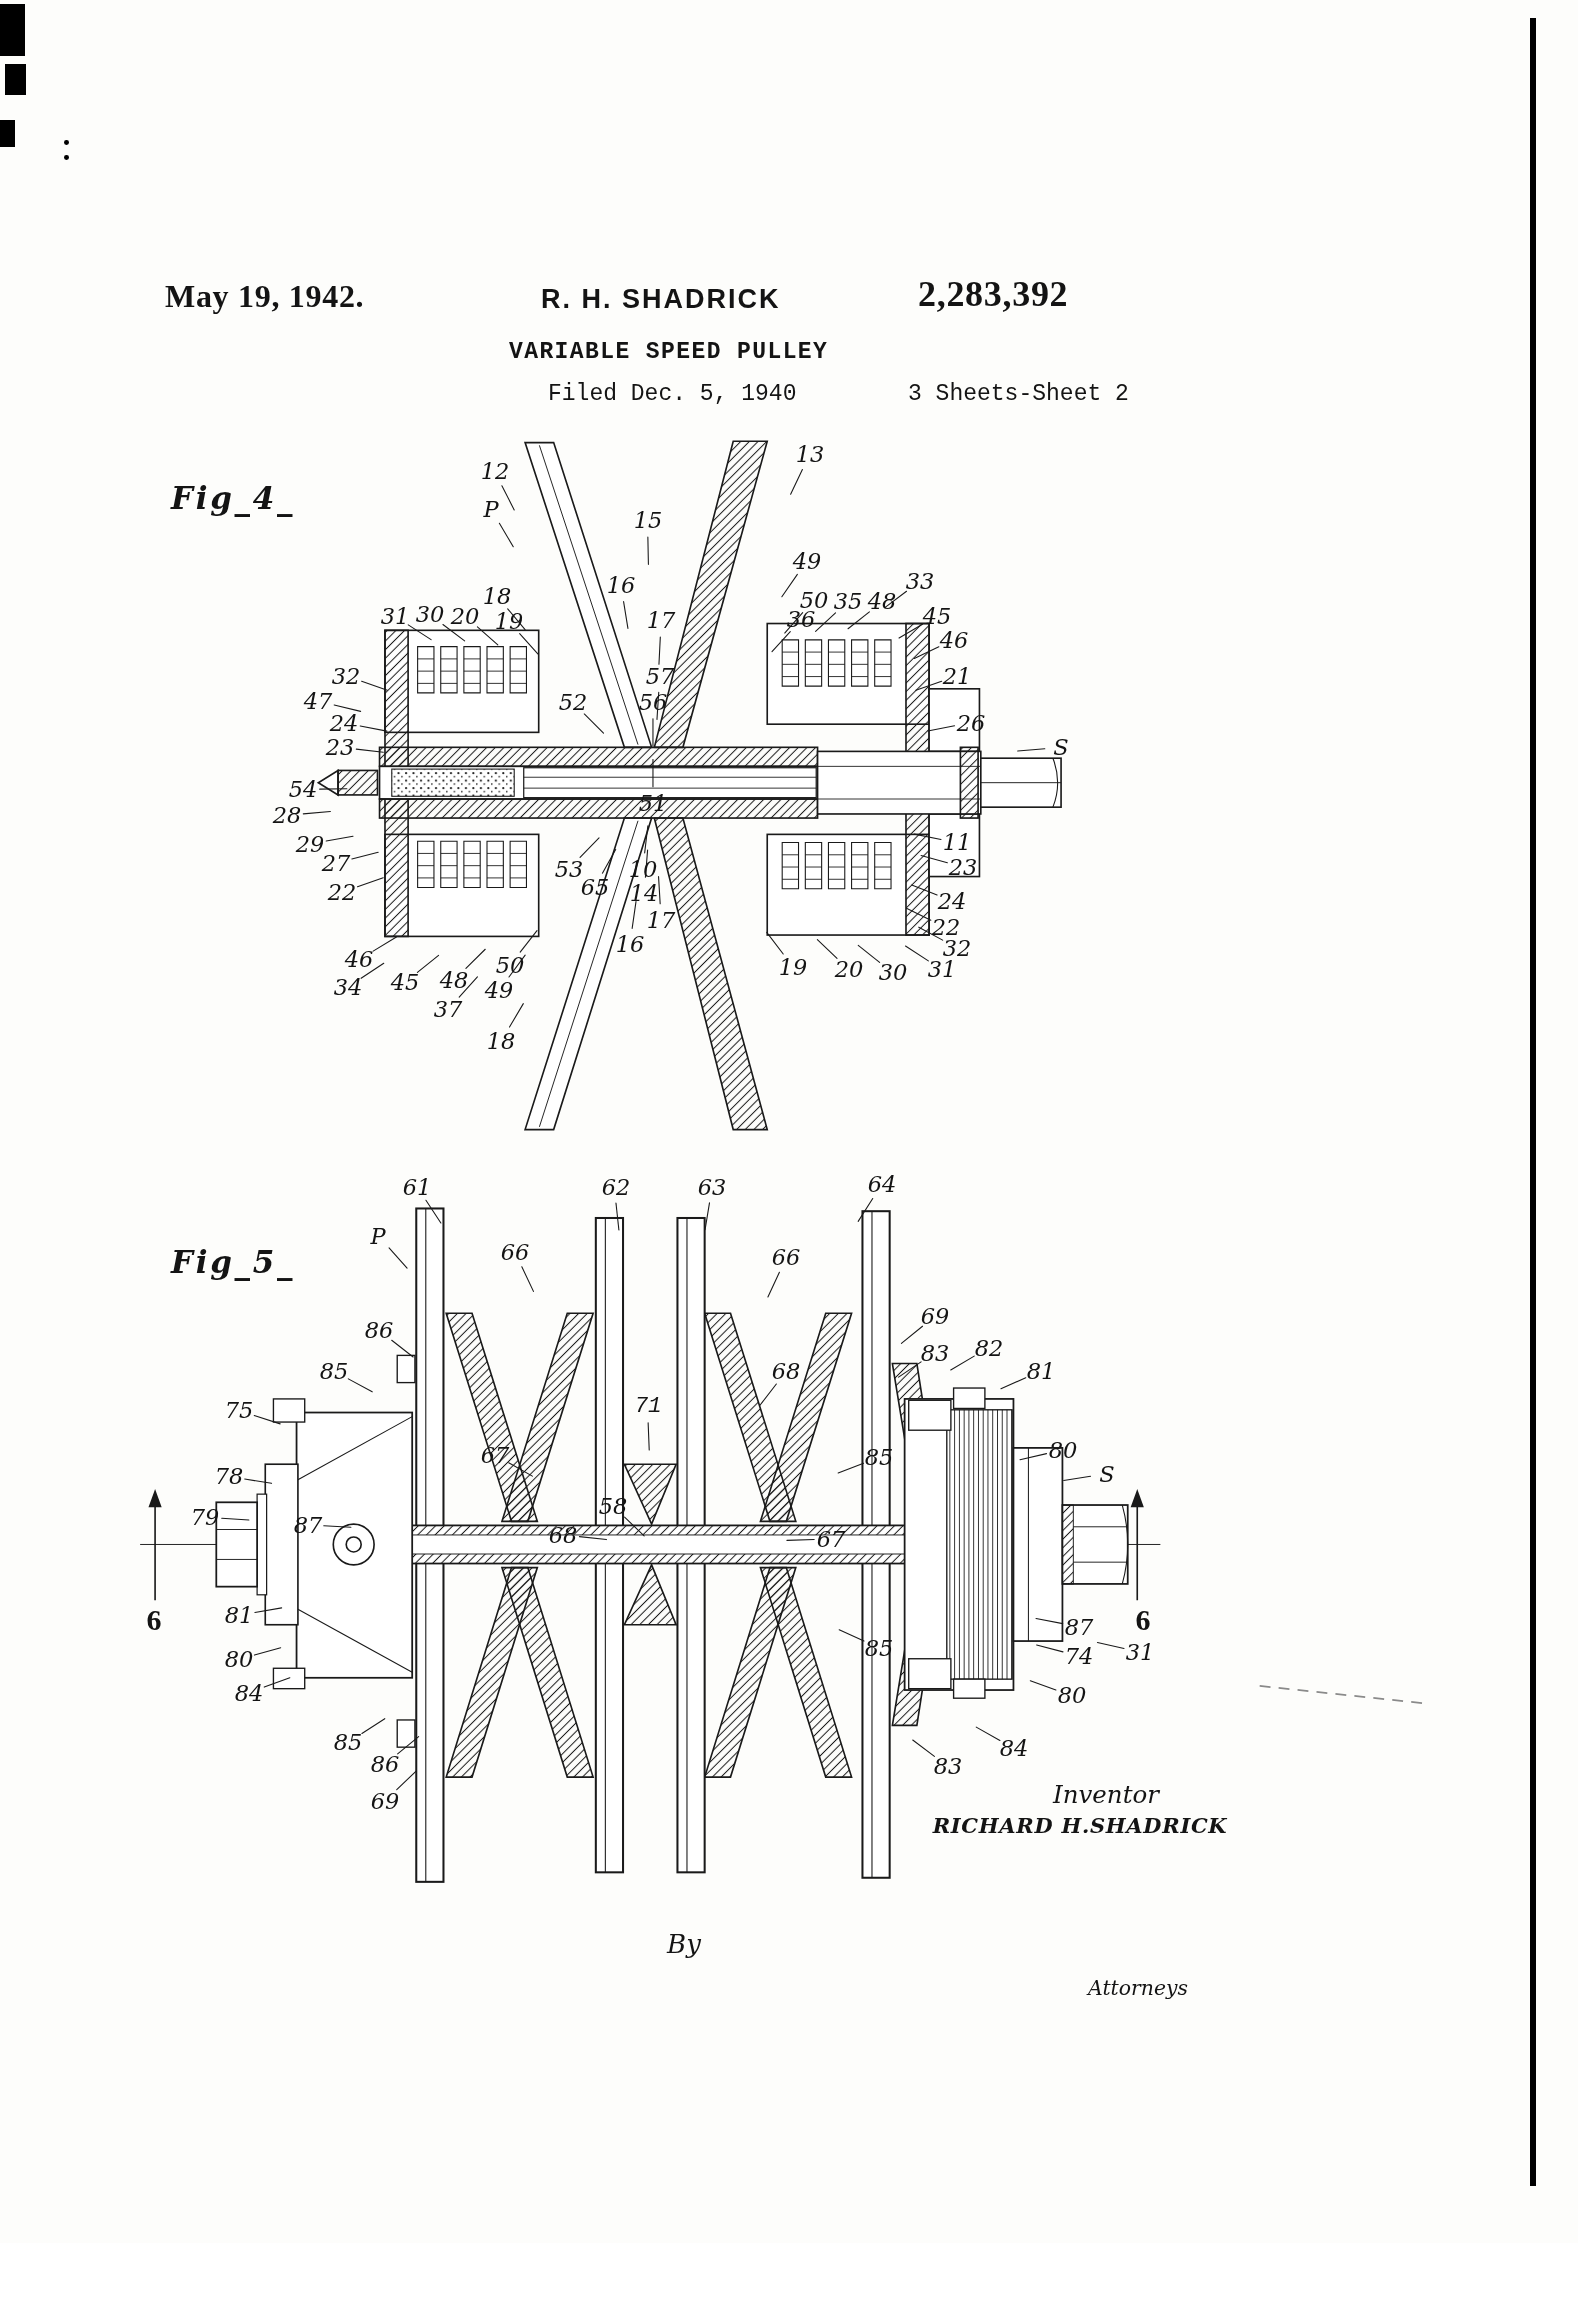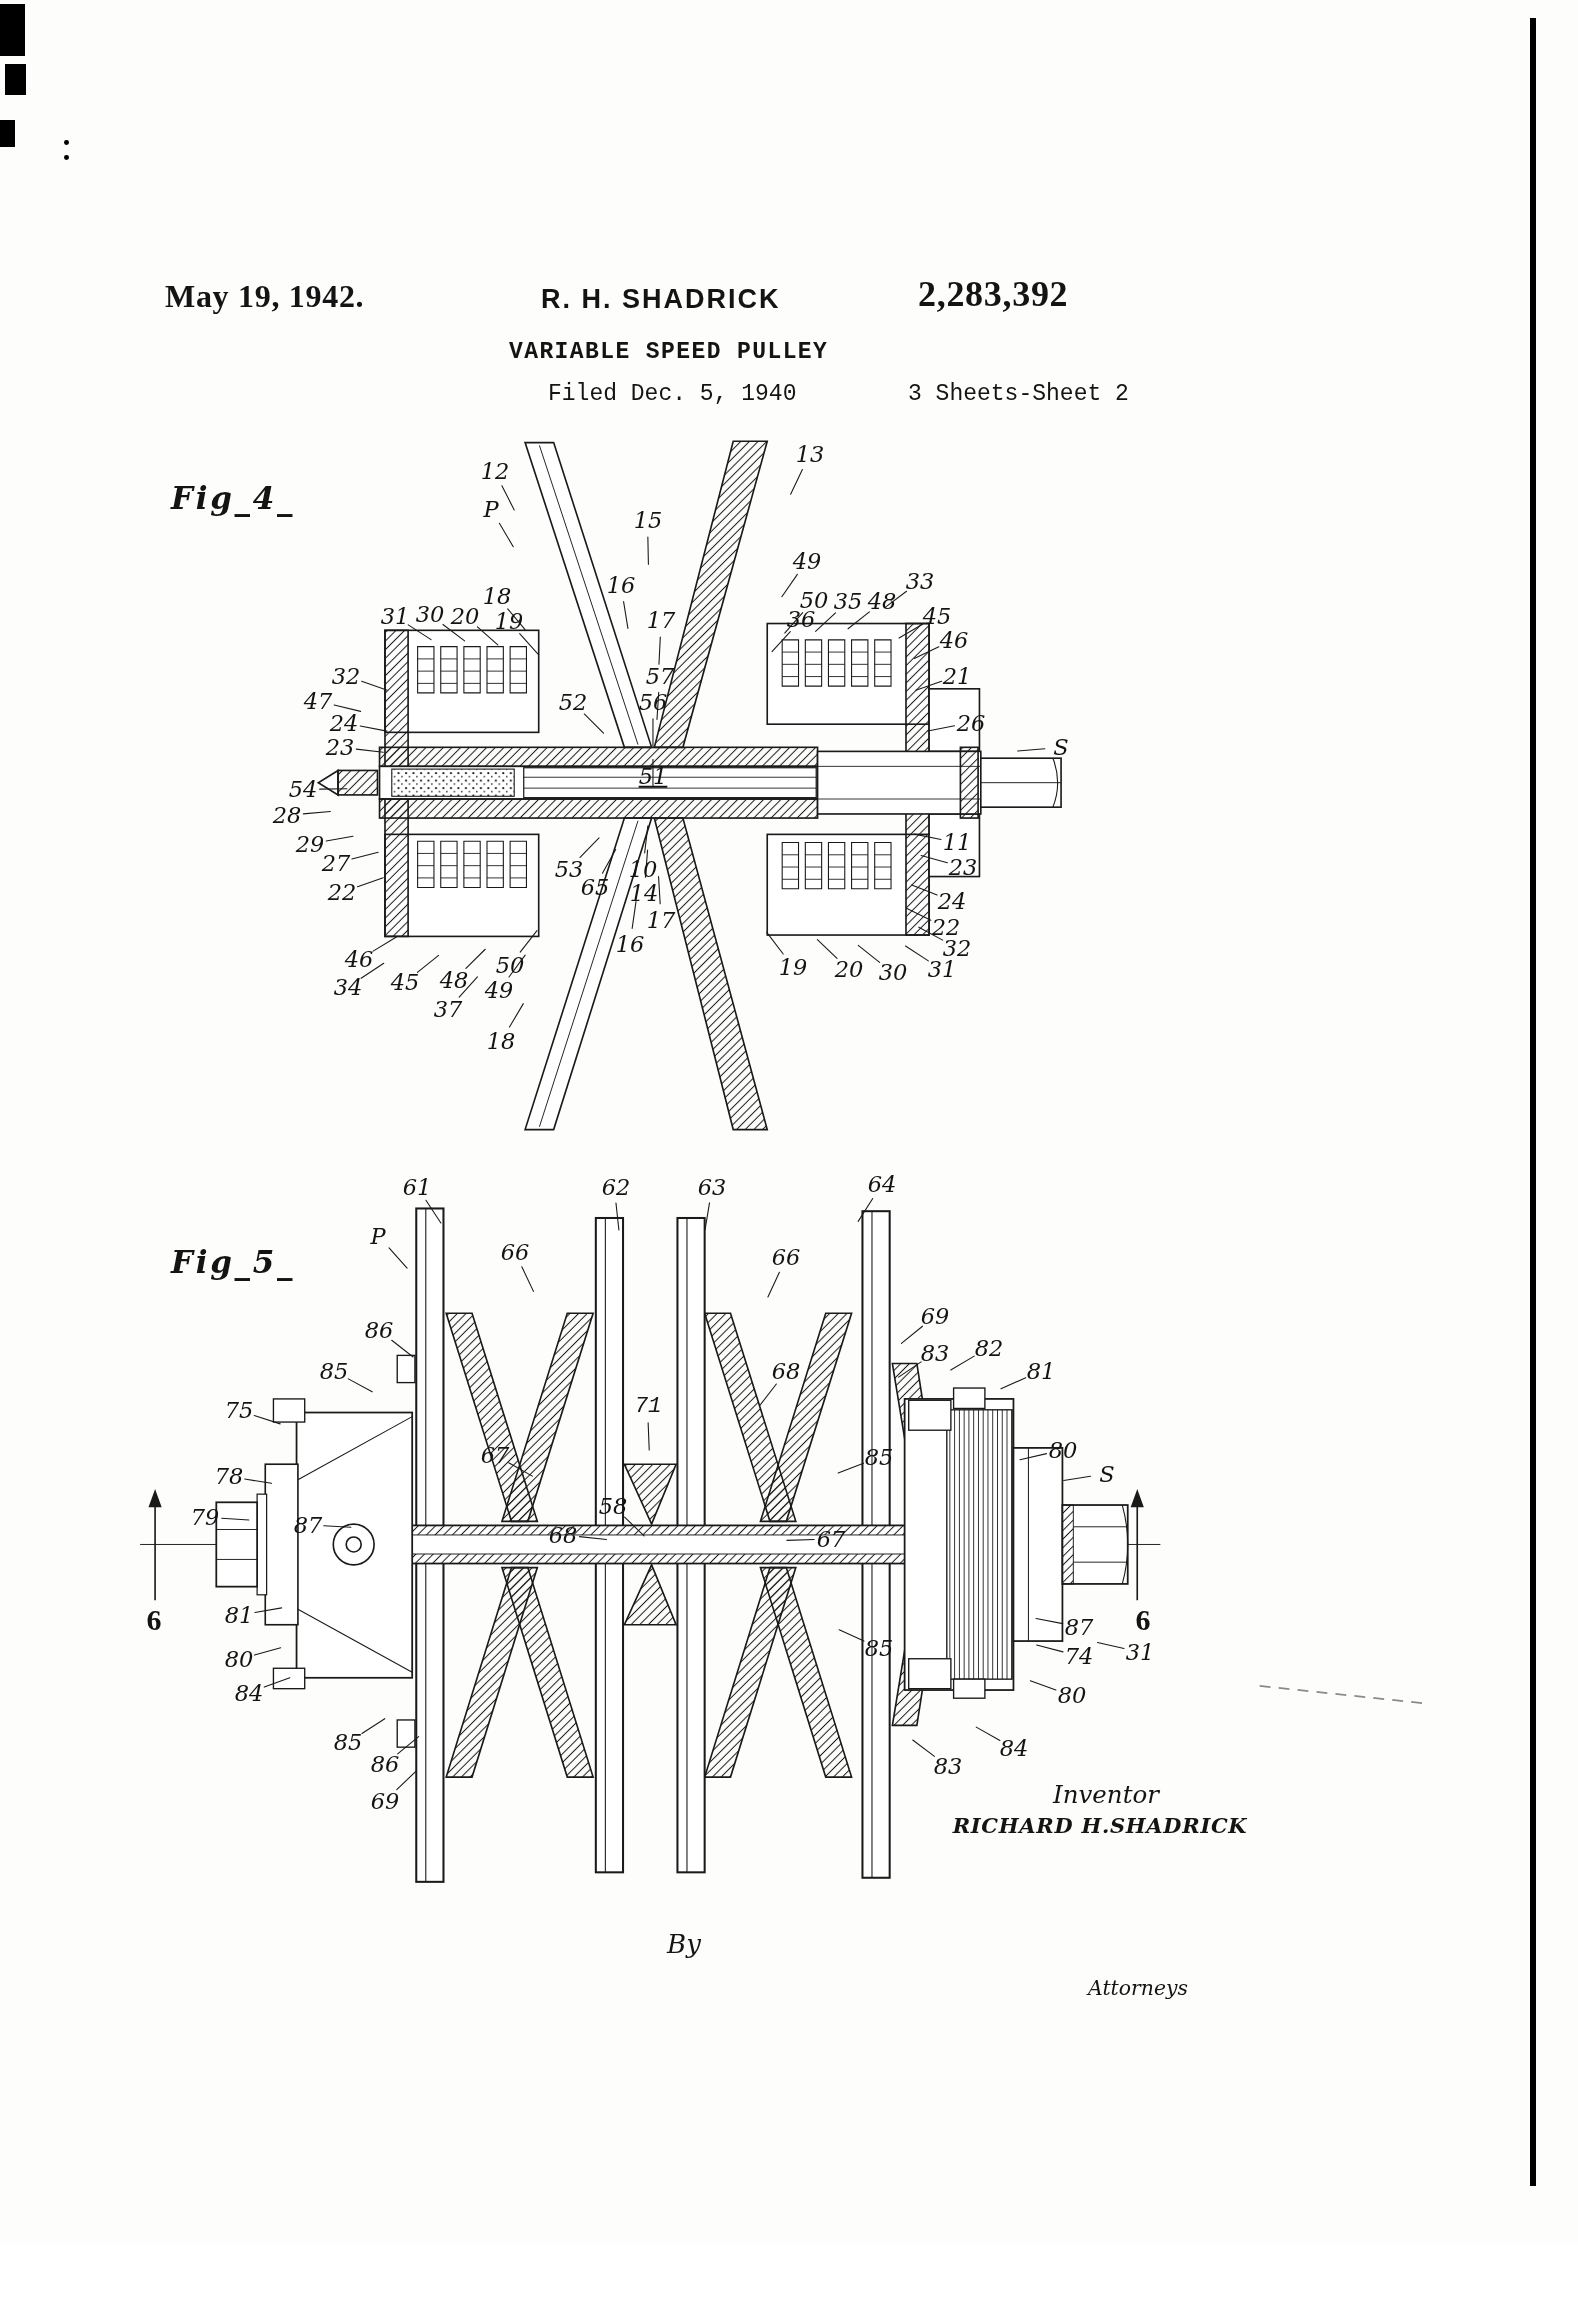--- a/index.html
+++ b/index.html
@@ -14,21 +14,21 @@
   .sheet-line{position:absolute;left:908px;top:381px;font:400 23px "Liberation Mono",monospace;}
   
   .fig-caption{position:absolute;font:italic 700 31px "DejaVu Serif",serif;letter-spacing:2.7px;}
   
   .ref-label{position:absolute;transform:translate(-50%,-50%);font:italic 22.5px "DejaVu Serif",serif;
              color:#141414;white-space:nowrap;line-height:1;}
   .ref-label.big{font:700 30px "Liberation Serif",serif;font-style:normal;}
   
   .sig{position:absolute;transform:translate(-50%,-50%);white-space:nowrap;}
   .sig-inventor{font:italic 24.5px "DejaVu Serif",serif;}
-  .sig-name{font:italic 700 21px "DejaVu Serif",serif;letter-spacing:0.7px;margin-left:20px;}
+  .sig-name{font:italic 700 21px "DejaVu Serif",serif;letter-spacing:0.7px;}
   .sig-by{font:italic 26px "DejaVu Serif",serif;}
   .sig-script{font:italic 700 46px "DejaVu Serif",serif;}
   .sig-attorneys{font:italic 20.4px "DejaVu Serif",serif;text-align:center;}
   
   .blob{position:absolute;background:#000;}
   .dot{position:absolute;background:#000;border-radius:50%;}
   .rule-right{position:absolute;left:1530px;top:17.7px;width:6.1px;height:2168px;background:#000;}
   
   #art{position:absolute;left:0;top:0;}
   #labels{position:absolute;left:0;top:0;width:1578px;height:2319px;}
@@ -311,21 +311,21 @@
       <span class="ref-label" style="left: 344px; top: 723px;">24</span>
       <span class="ref-label" style="left: 340px; top: 747px;">23</span>
       <span class="ref-label" style="left: 303px; top: 789px;">54</span>
       <span class="ref-label" style="left: 287px; top: 815px;">28</span>
       <span class="ref-label" style="left: 310px; top: 844px;">29</span>
       <span class="ref-label" style="left: 336px; top: 863px;">27</span>
       <span class="ref-label" style="left: 342px; top: 892px;">22</span>
       <span class="ref-label" style="left: 573px; top: 702px;">52</span>
       <span class="ref-label" style="left: 660px; top: 676px;">57</span>
       <span class="ref-label" style="left: 653px; top: 702px;">56</span>
-      <span class="ref-label" style="left: 653px; top: 776px; text-decoration: underline;">51</span>
+      <span class="ref-label" style="left: 653px; top: 803px;">51</span>
       <span class="ref-label" style="left: 569px; top: 869px;">53</span>
       <span class="ref-label" style="left: 595px; top: 887px;">65</span>
       <span class="ref-label" style="left: 643px; top: 869px;">10</span>
       <span class="ref-label" style="left: 644px; top: 893px;">14</span>
       <span class="ref-label" style="left: 661px; top: 920px;">17</span>
       <span class="ref-label" style="left: 630px; top: 944px;">16</span>
       <span class="ref-label" style="left: 957px; top: 842px;">11</span>
       <span class="ref-label" style="left: 963px; top: 867px;">23</span>
       <span class="ref-label" style="left: 952px; top: 901px;">24</span>
       <span class="ref-label" style="left: 946px; top: 927px;">22</span>

